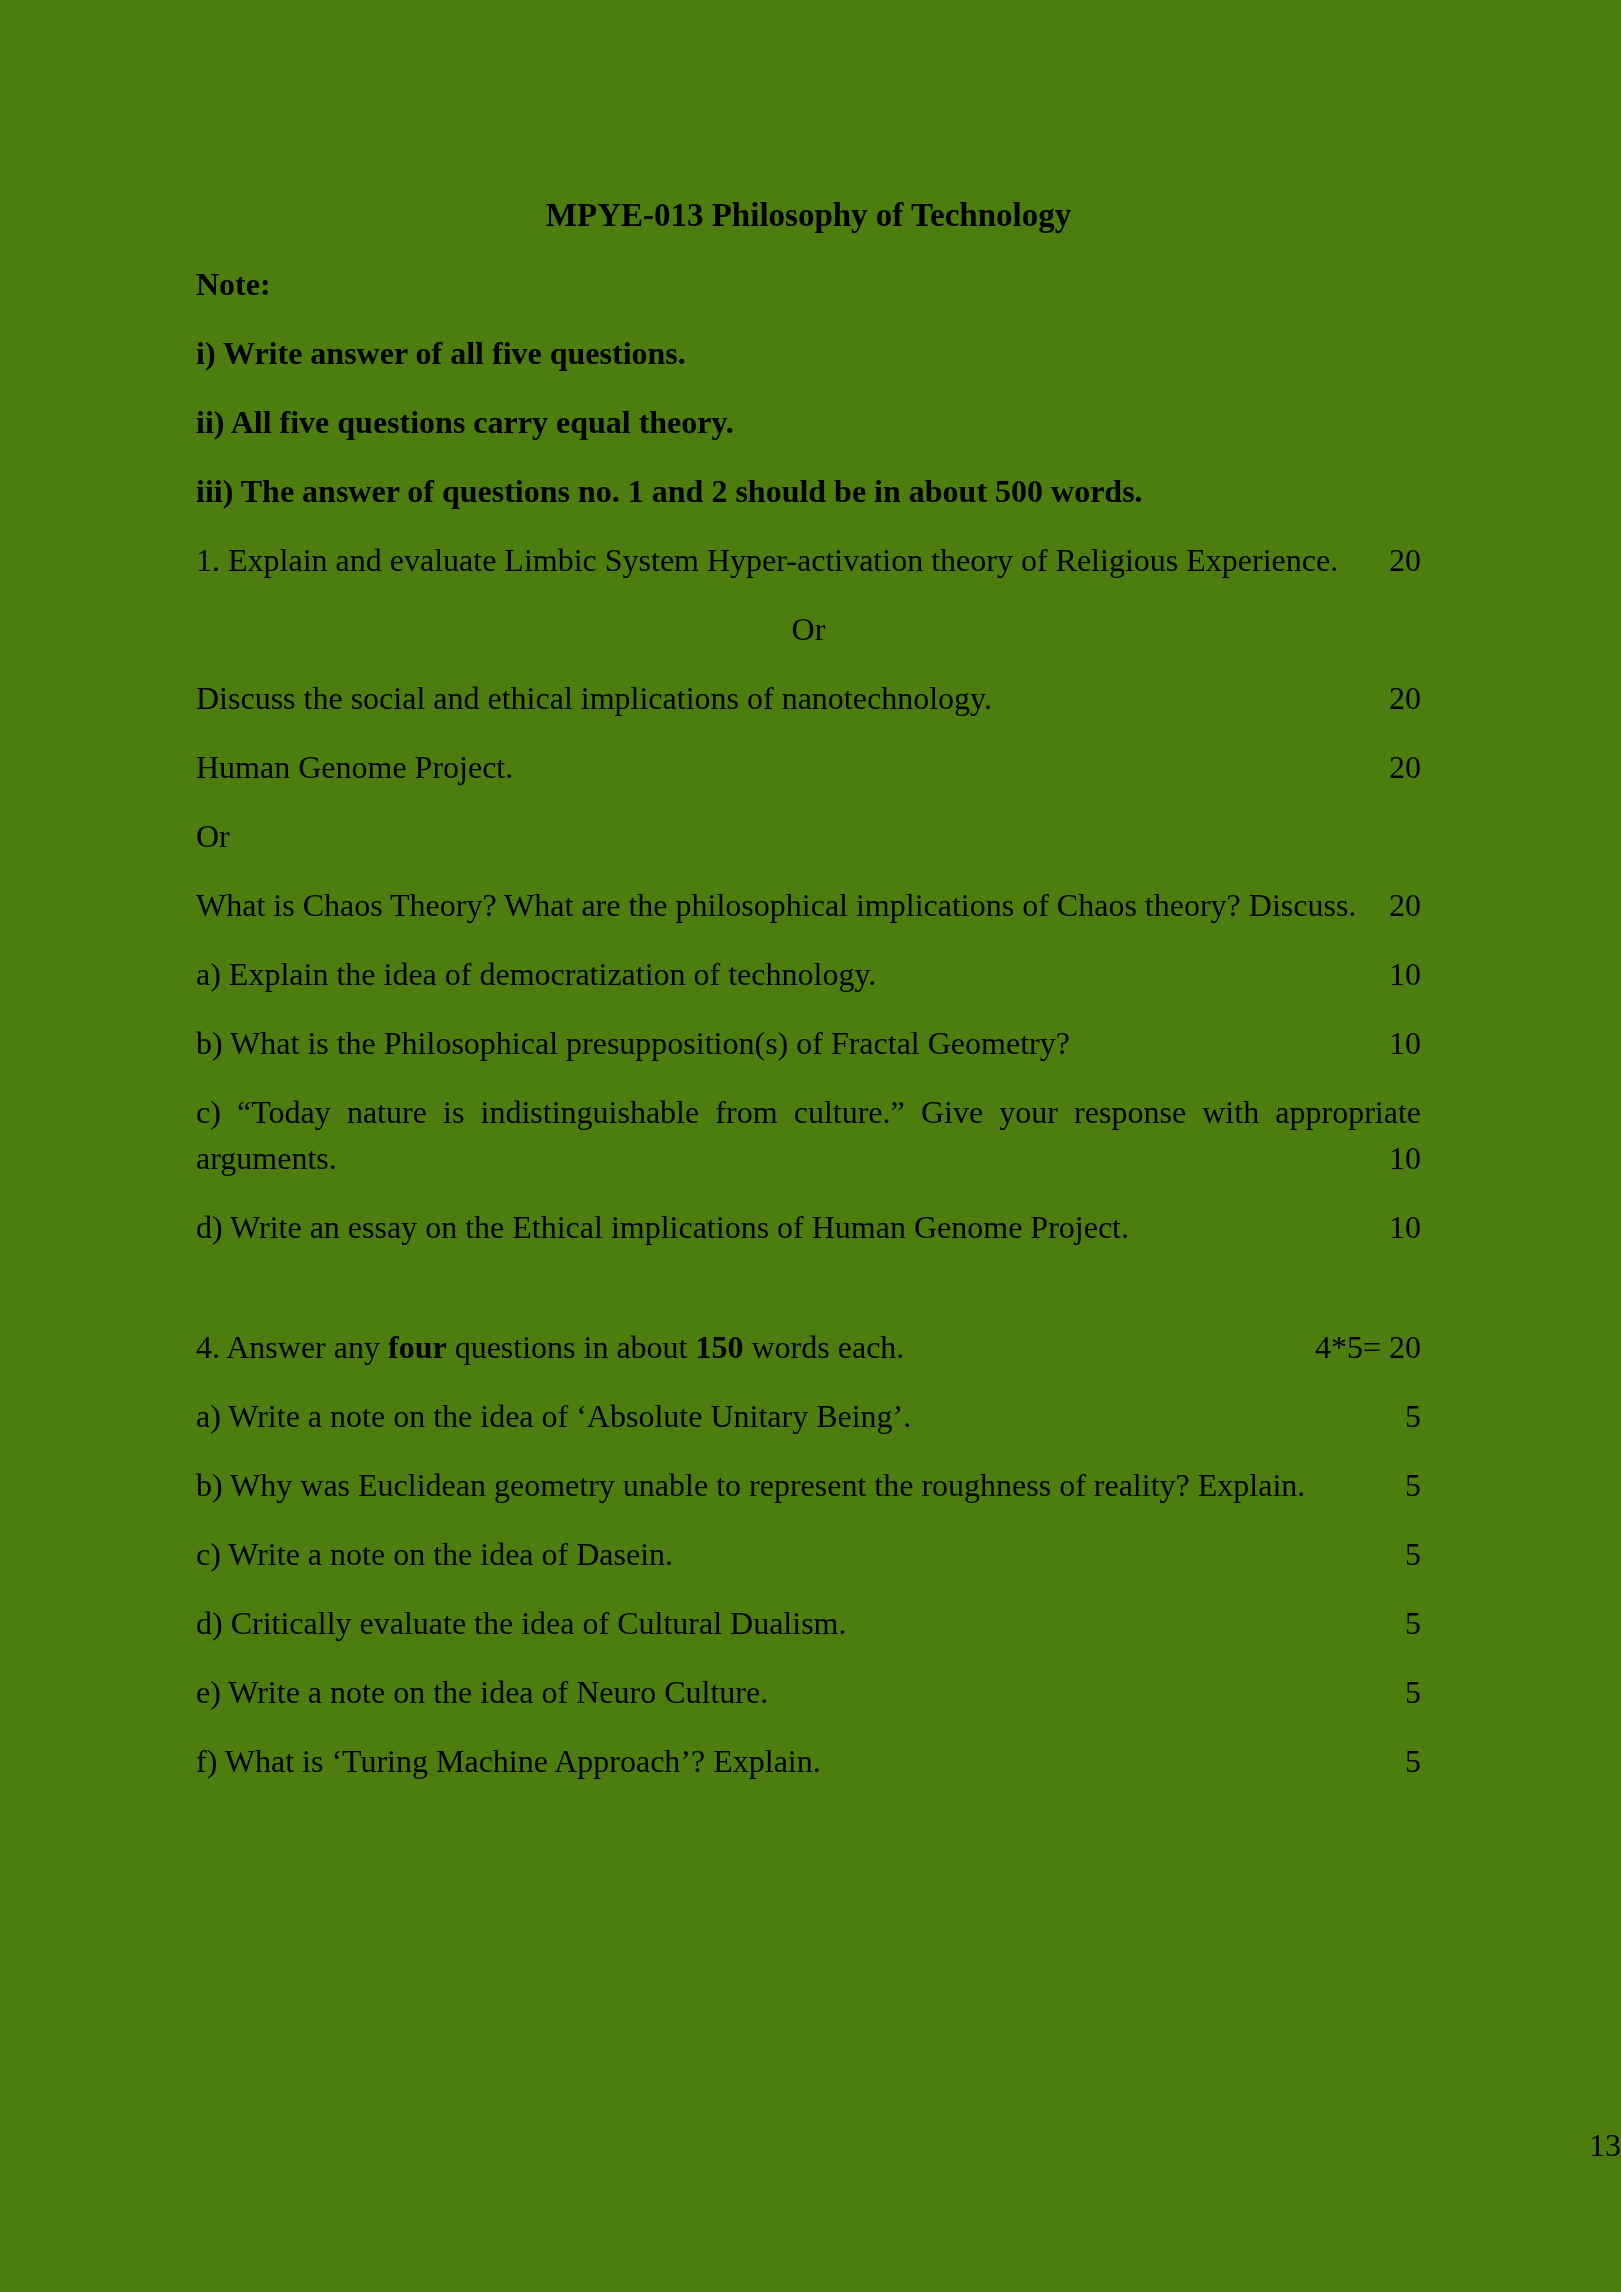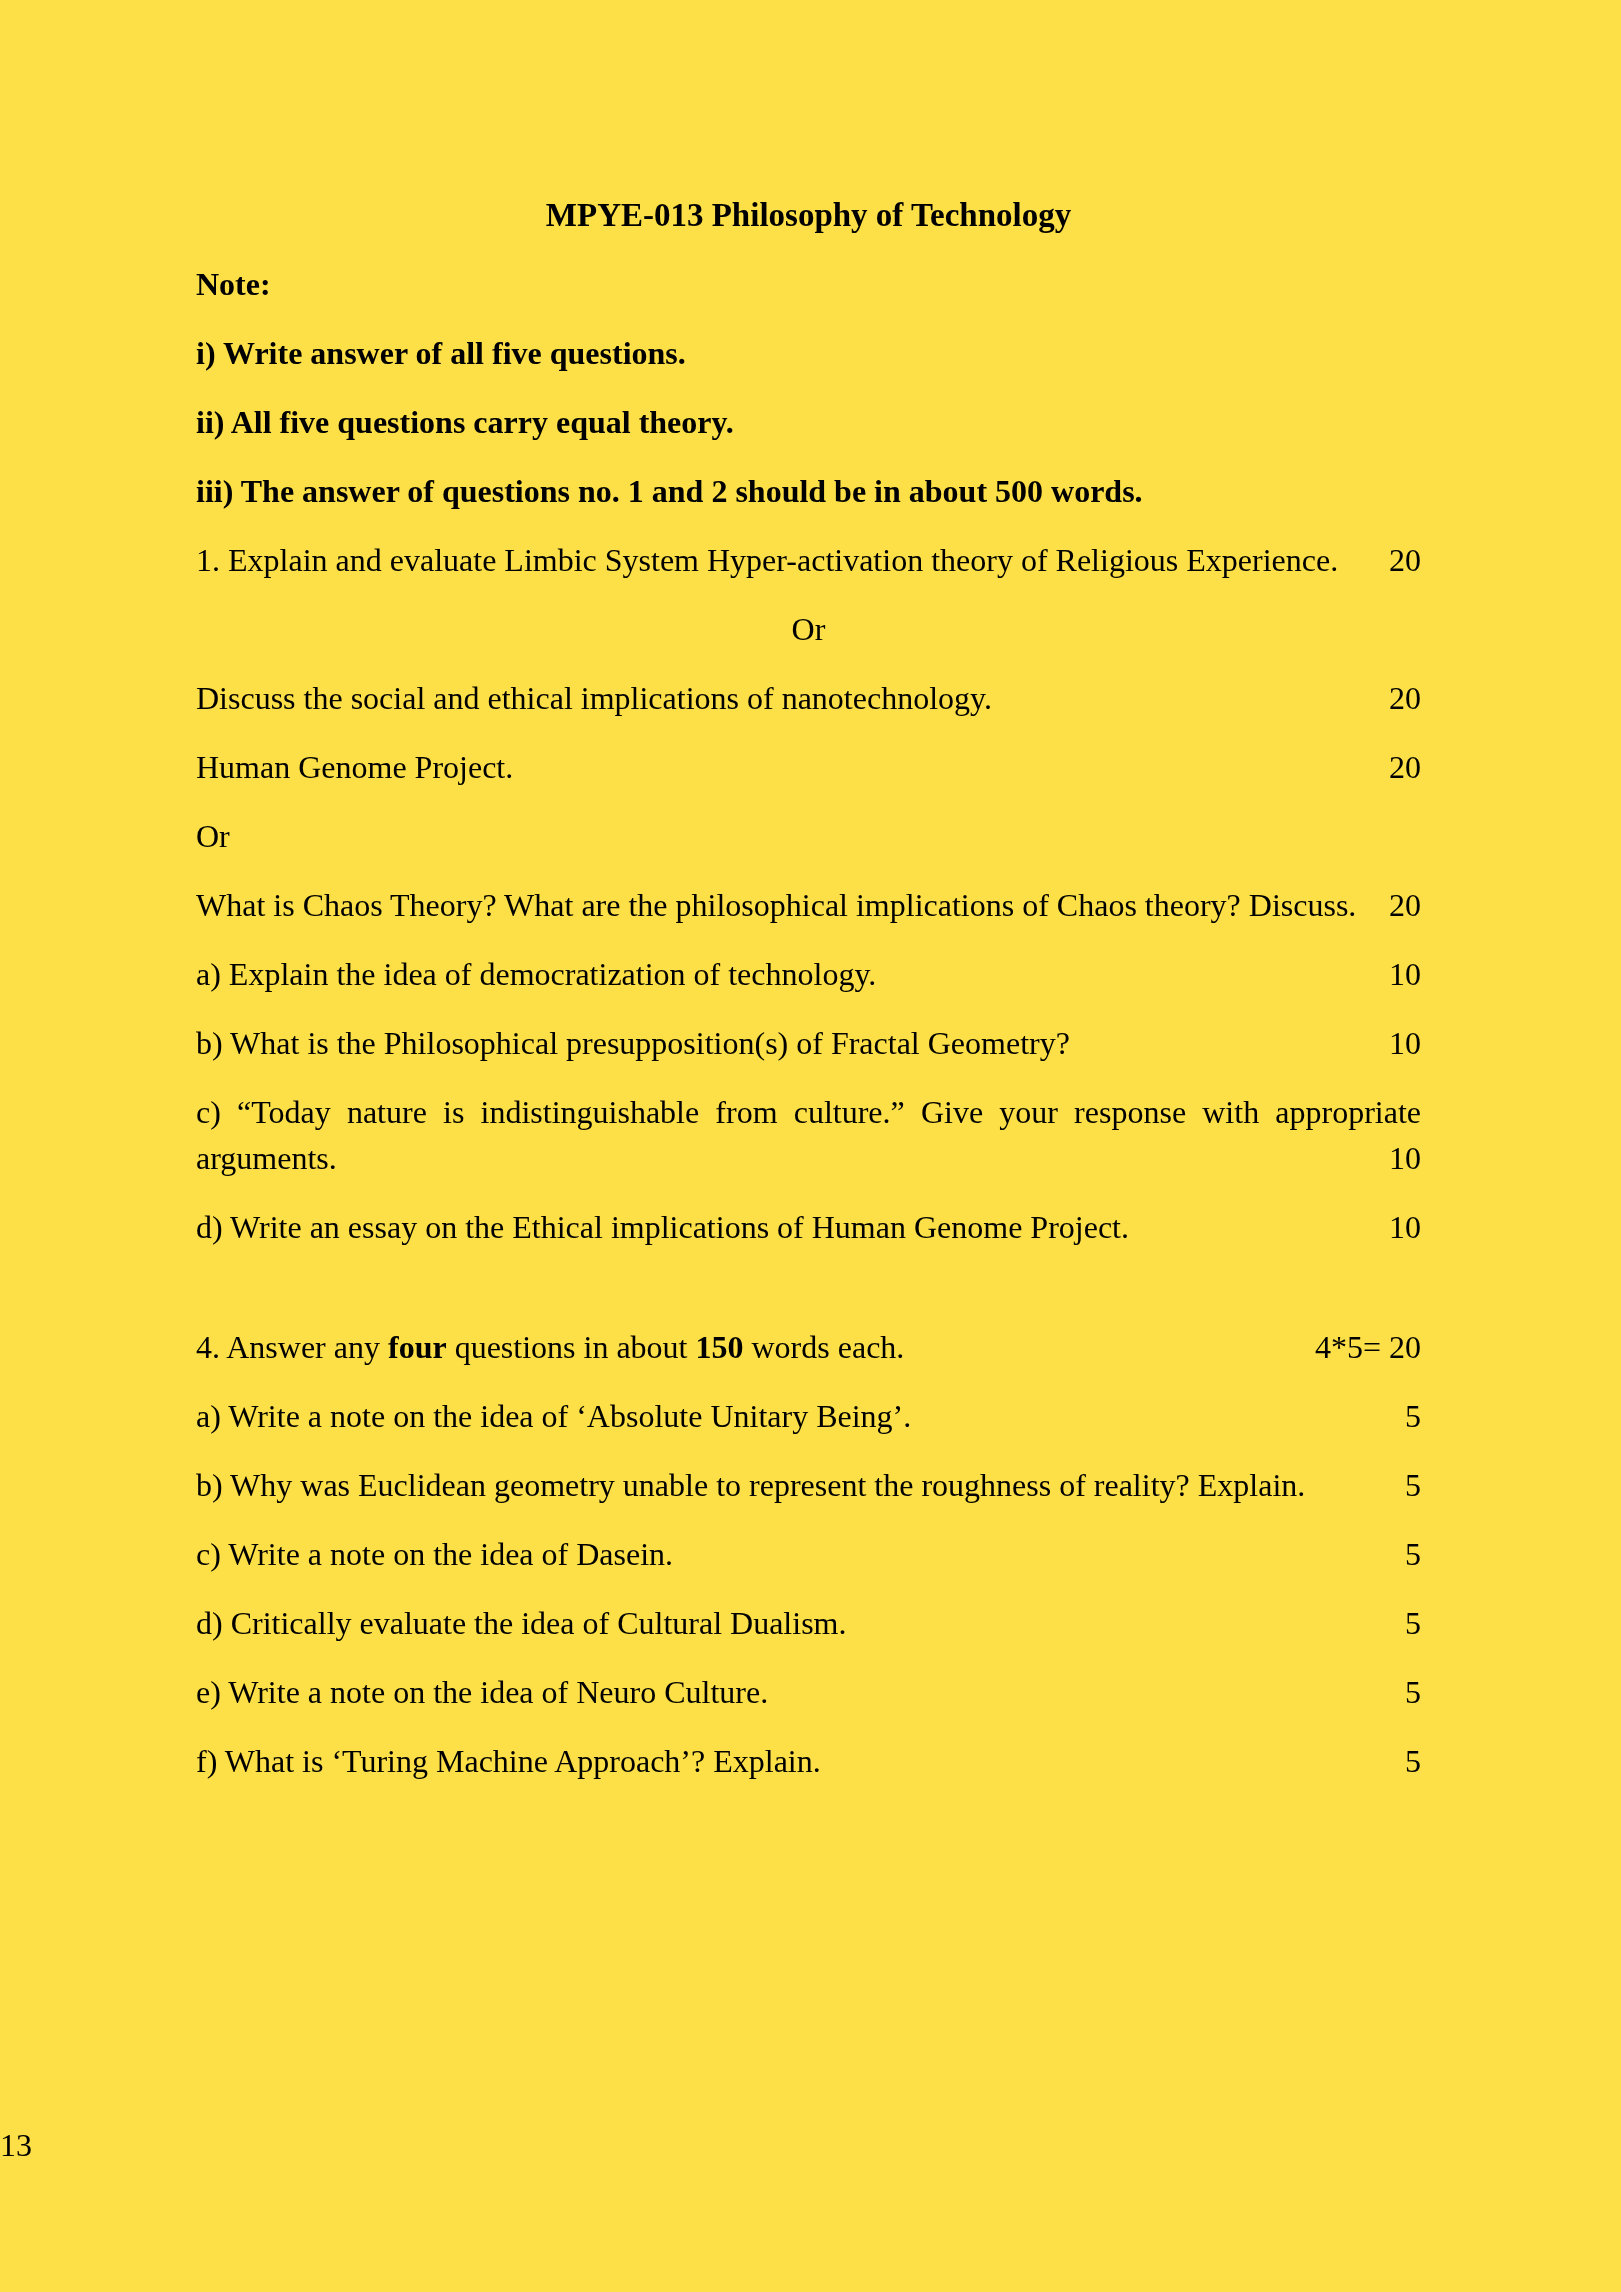--- a/index.html
+++ b/index.html
@@ -1,20 +1,20 @@
 <!DOCTYPE html>
 <html><head>
 <meta charset="utf-8">
 <style>
   html, body { margin: 0; padding: 0; background: #ffffff; }
   .page {
     position: relative;
     width: 1621px;
     height: 2293px;
-    background: #fde047;
+    background: #4d7c0f;
     color: #000000;
     font-family: "Liberation Serif", "DejaVu Serif", serif;
     font-size: 32px;
     line-height: 46px;
     box-sizing: border-box;
     padding: 192px 200px 0 196px;
   }
   .title {
     text-align: center;
     font-weight: bold;
@@ -41,21 +41,21 @@
     text-align-last: justify;
   }
   .or-center { text-align: center; }
   .or-left { text-align: left; }
   .section-gap { margin-top: 74px; }
   .page-number {
     position: absolute;
     top: 2122px;
     left: 0;
     width: 1621px;
-    text-align: left;
+    text-align: right;
   }
 </style>
 </head>
 <body>
 
 <div class="page">
 
   <div class="title">MPYE-013 Philosophy of Technology</div>
 
   <div class="para bold">Note:</div>

